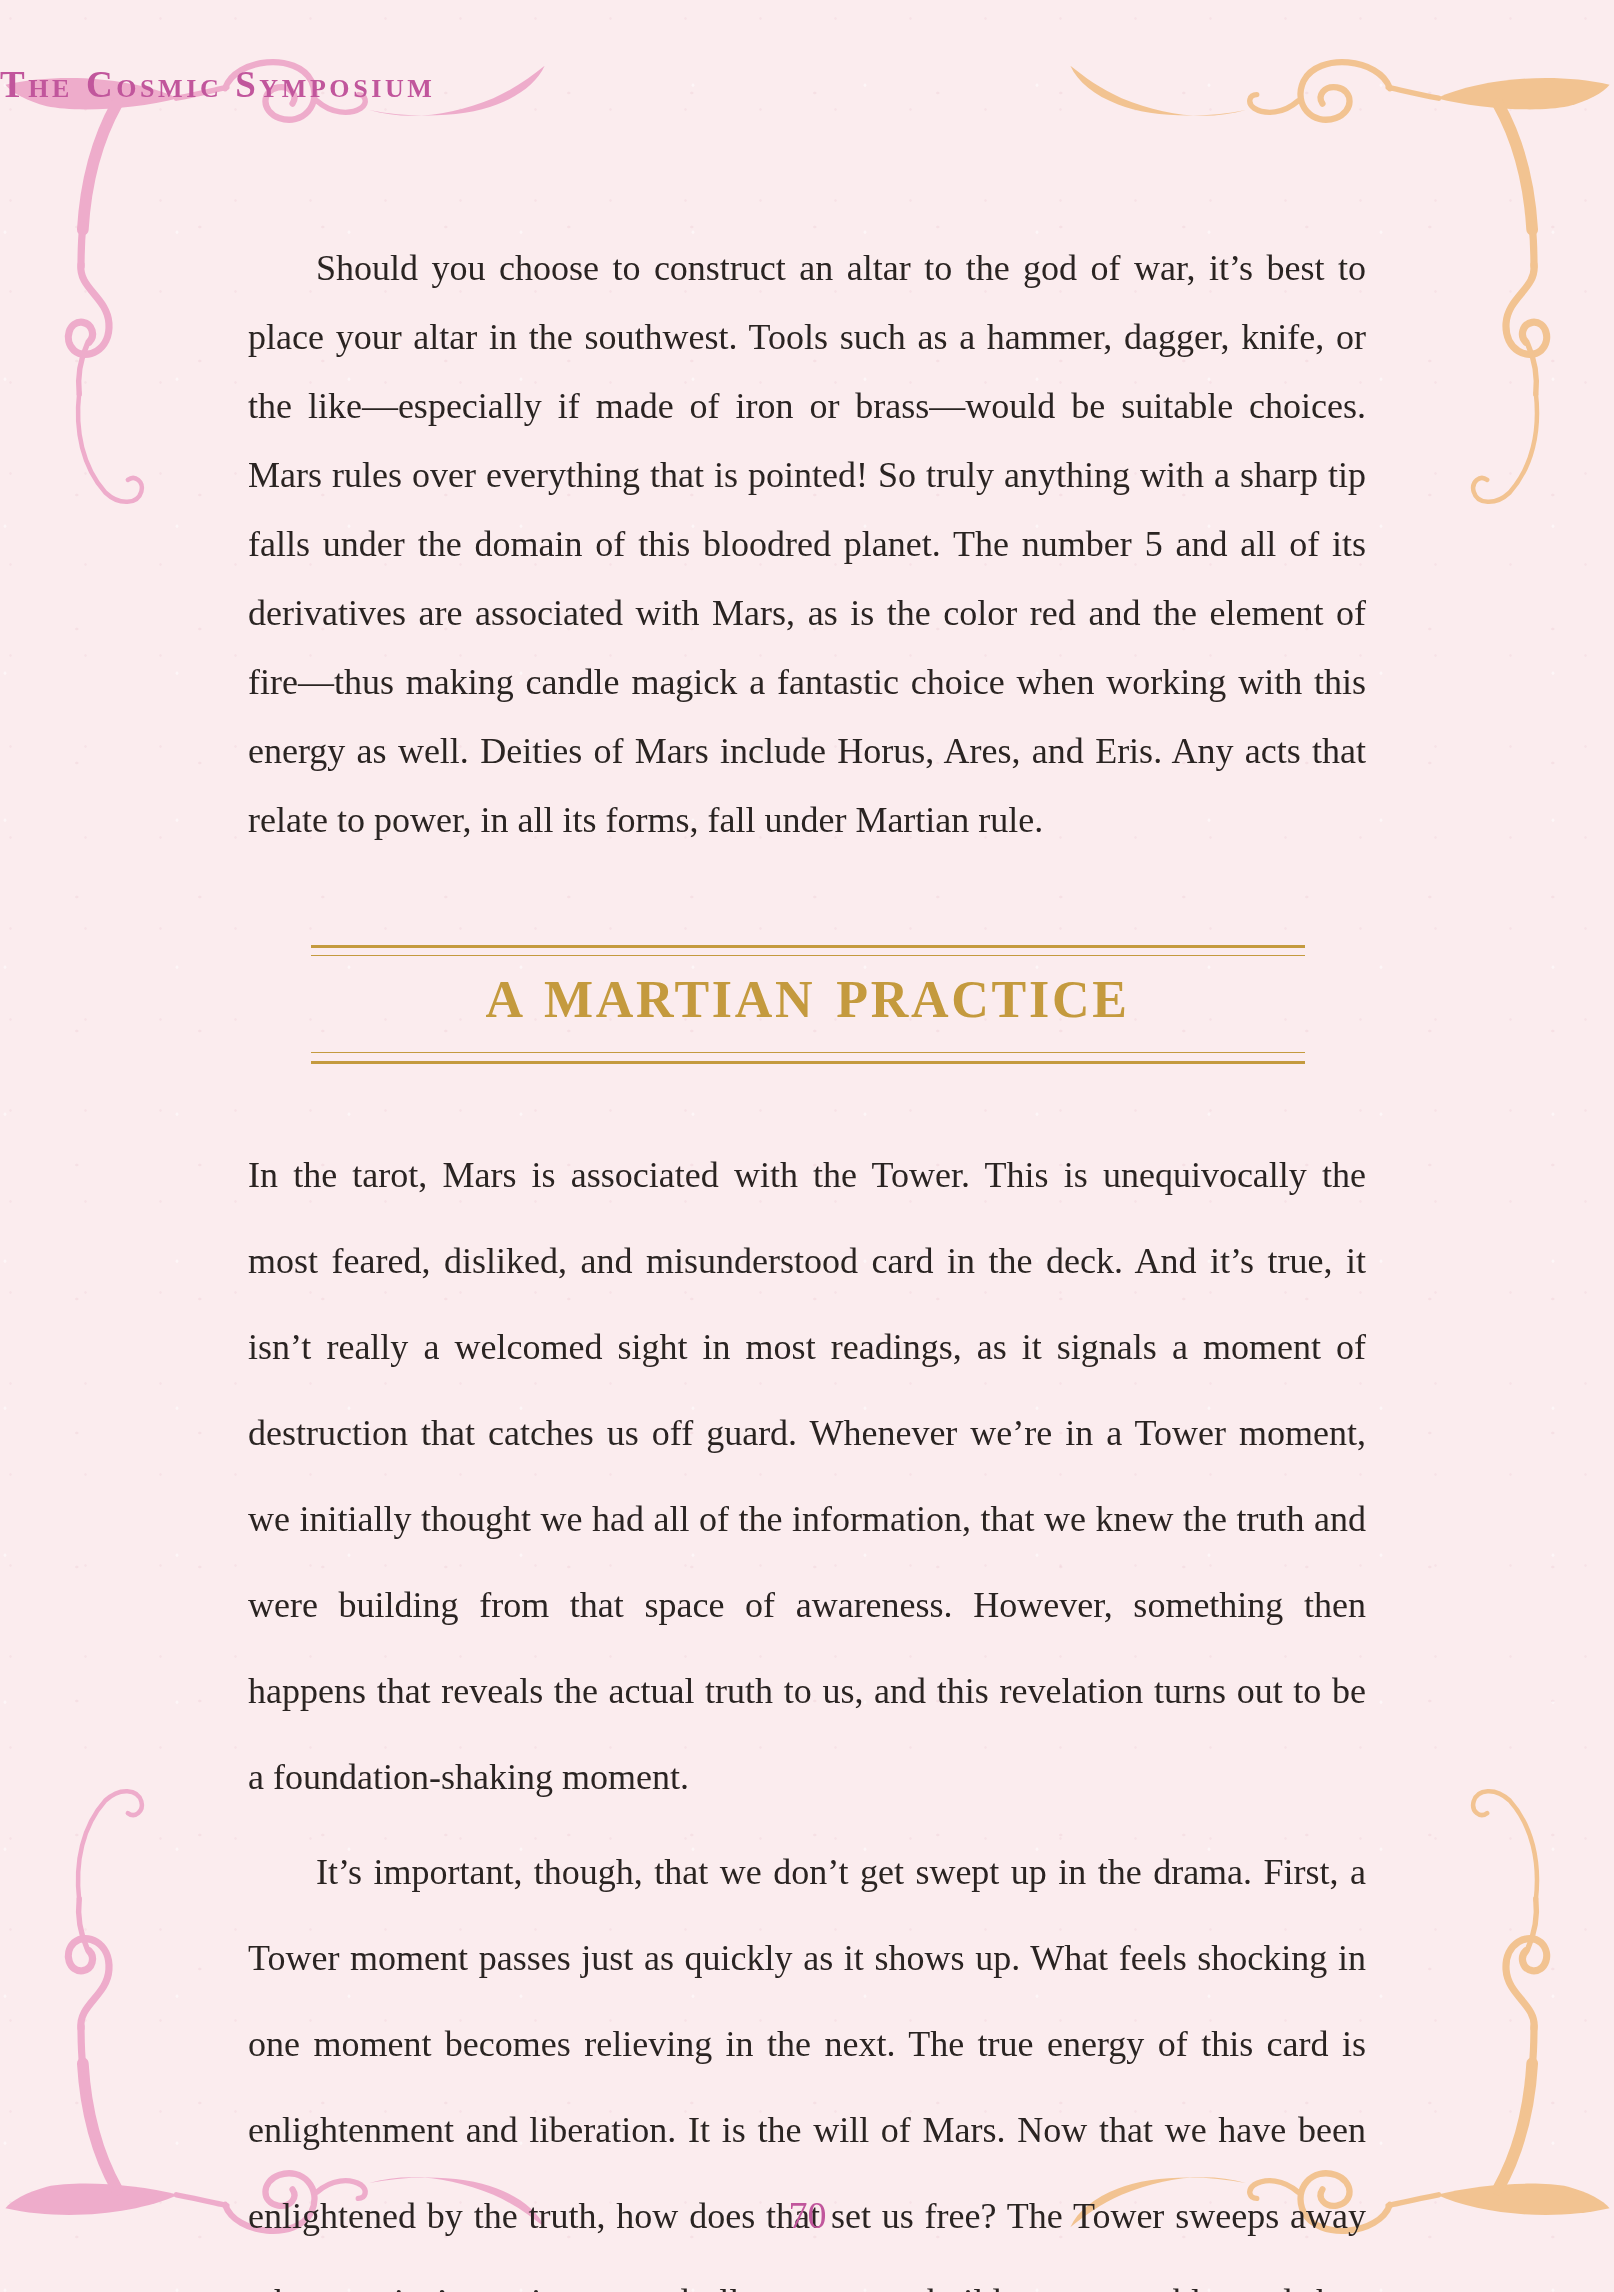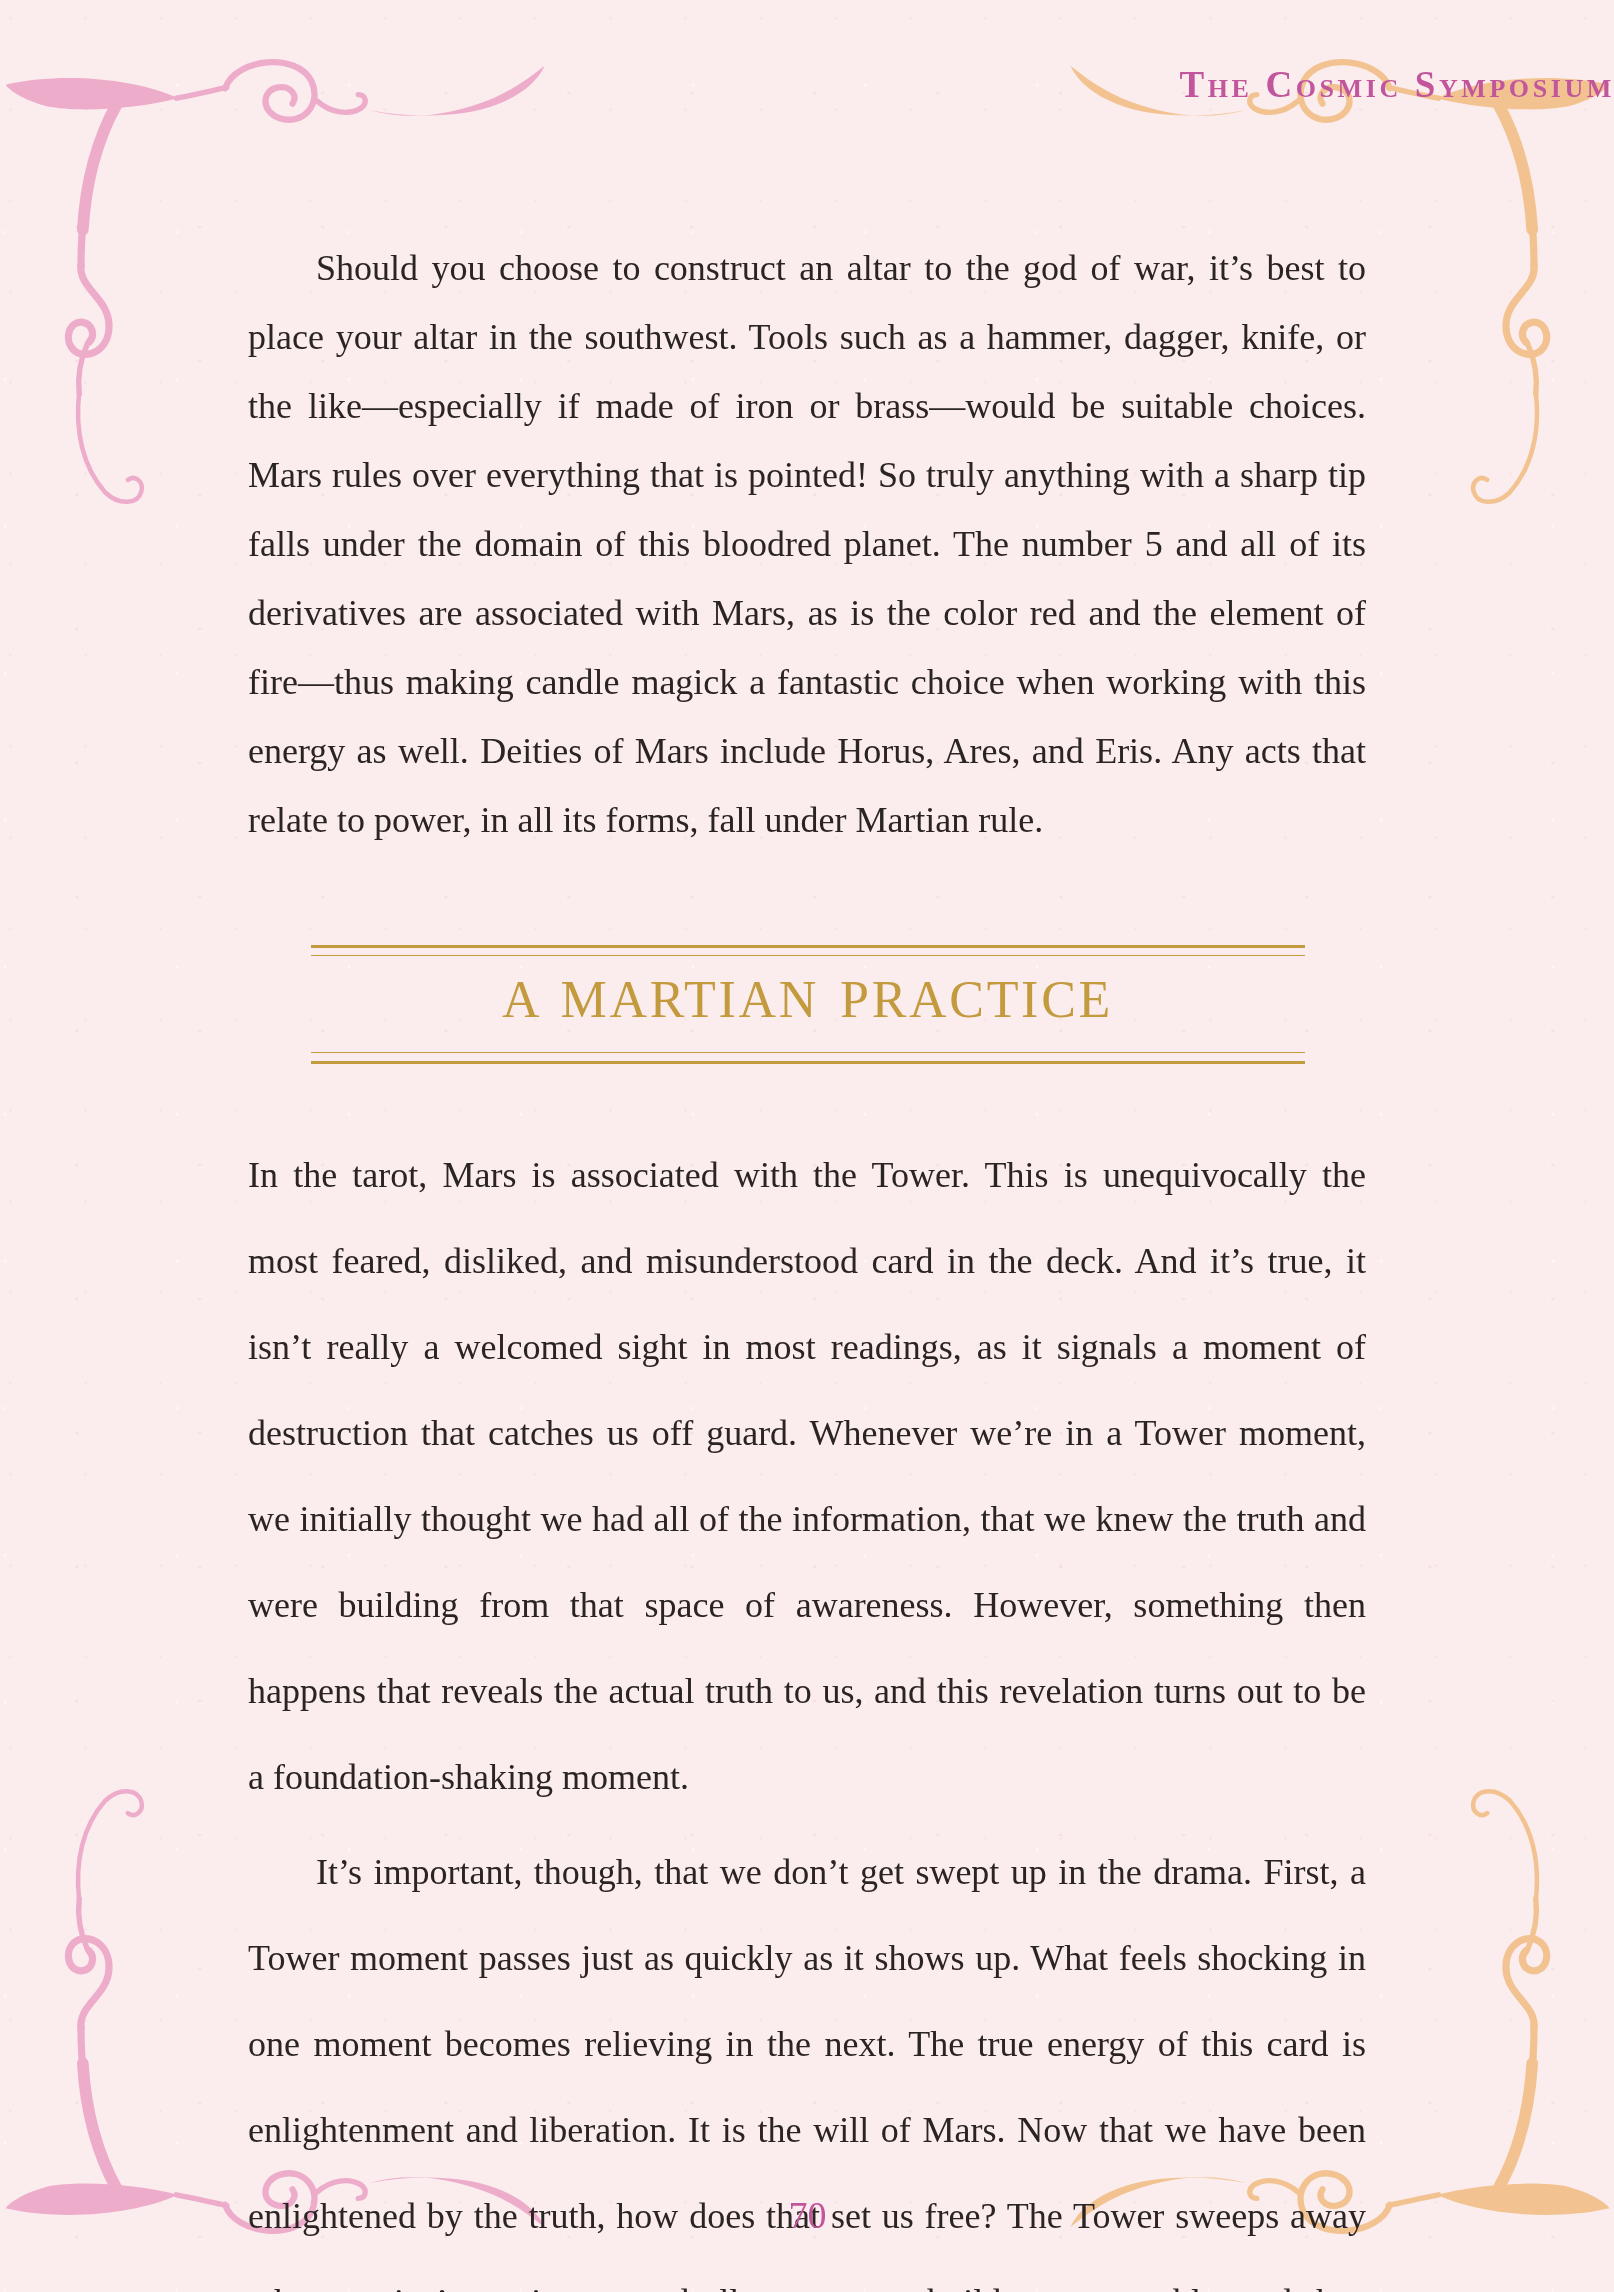--- a/index.html
+++ b/index.html
@@ -20,21 +20,21 @@
 
   .flourishes{
     position:absolute;left:0;top:0;width:1615px;height:2293px;
     pointer-events:none;
   }
   .fl-pink{color:#eeaccb;}
   .fl-orange{color:#f2c391;}
 
   .running-header{
     position:absolute;top:63px;left:0;right:0;
-    text-align:right;
+    text-align:left;
     font-variant:small-caps;
     font-weight:700;
     font-size:37px;
     letter-spacing:3.6px;
     color:#c1569c;
   }
 
   .body-text{
     position:absolute;left:239px;width:1136px;
     font-size:36px;
@@ -50,21 +50,21 @@
   .rule{position:absolute;left:311px;width:994px;background:#c49a3e;}
   .rule-t1{top:945px;height:2.7px;}
   .rule-t2{top:955px;height:1.4px;}
   .rule-b1{top:1052px;height:1.4px;}
   .rule-b2{top:1061px;height:2.7px;}
 
   .section-heading{
     position:absolute;top:970px;left:0;right:0;
     text-align:center;
     font-size:52px;
-    font-weight:400;
+    font-weight:700;
     letter-spacing:2.7px;
     word-spacing:5.4px;
     color:#c49a3e;
   }
 
   .page-number{
     position:absolute;top:2193px;left:0;right:0;
     text-align:center;
     font-size:38px;
     color:#c1569c;

